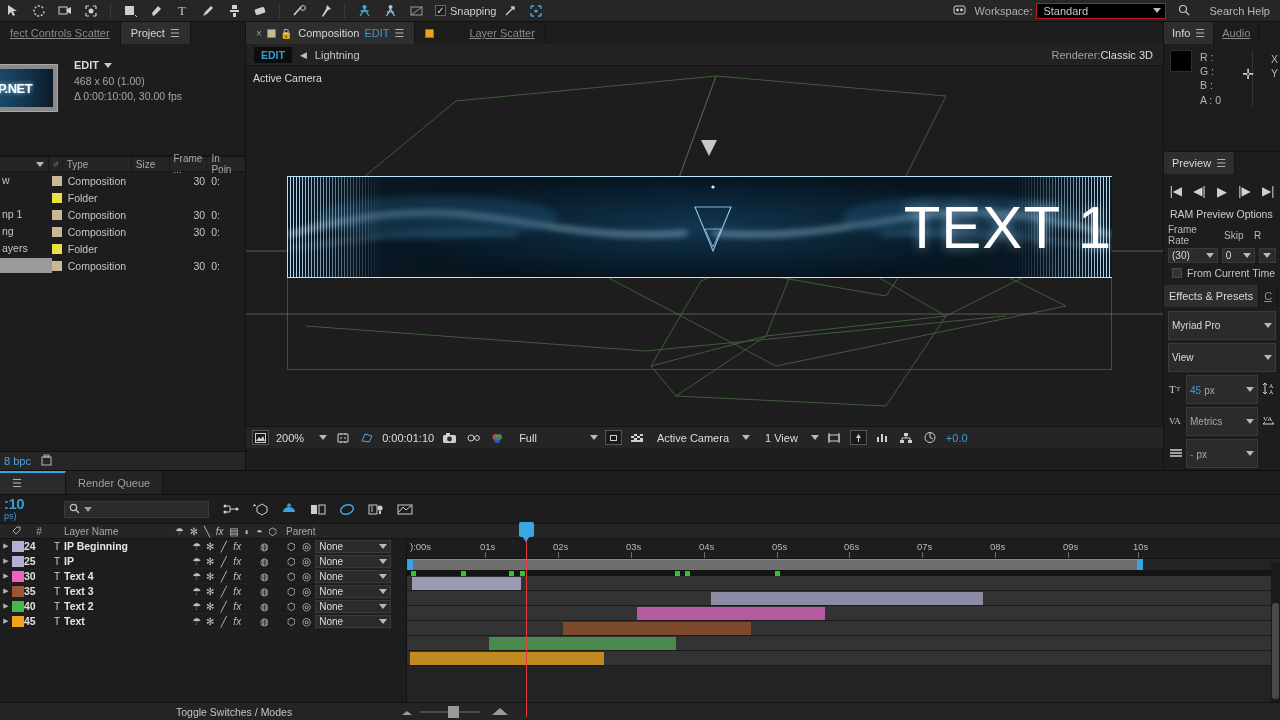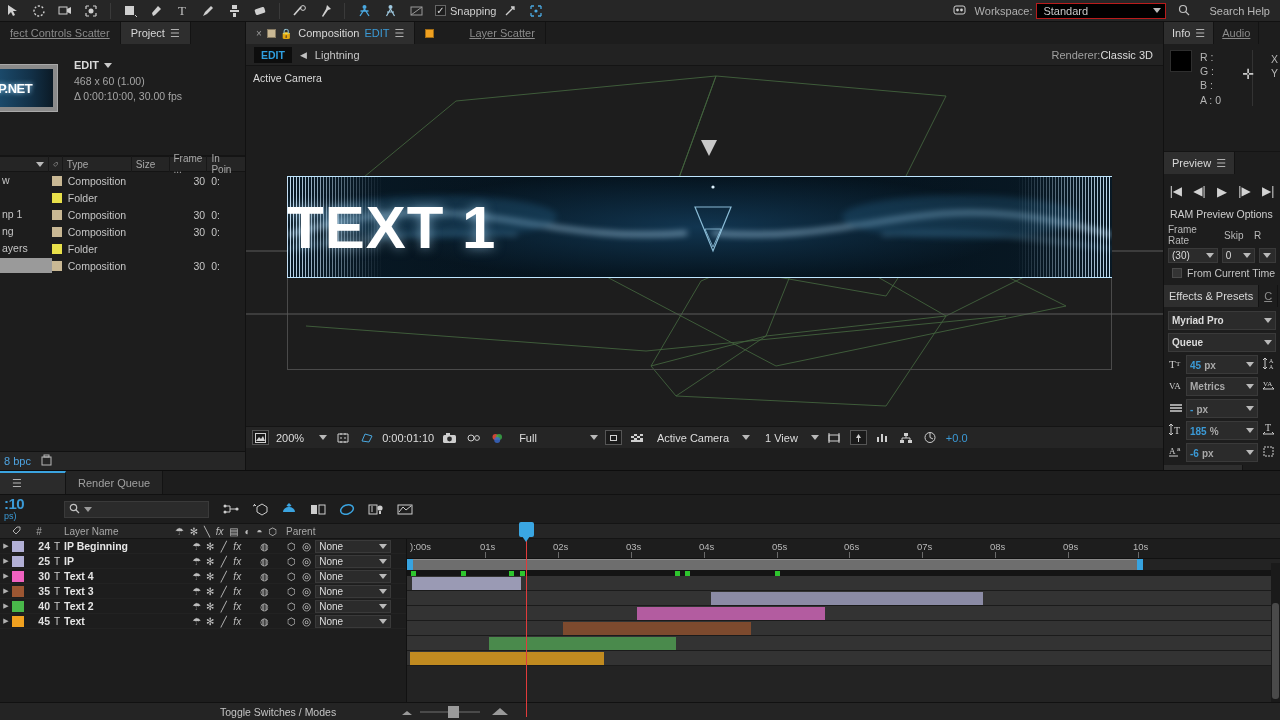--- a/index.html
+++ b/index.html
@@ -98,21 +98,21 @@
   .banner .bg { position:absolute; inset:0;
      background:
        radial-gradient(ellipse 55% 80% at 50% 50%, rgba(20,60,90,0.85), rgba(4,14,22,0.2) 70%),
        linear-gradient(90deg,#0a1c29 0%, #061520 30%, #04111a 50%, #061520 70%, #0a1c29 100%);}
   .wave { position:absolute; filter:blur(3px); opacity:.85; }
   .stripes-l, .stripes-r { position:absolute; top:0; bottom:0; width:96px; opacity:.95;
      background:repeating-linear-gradient(90deg,#cfeaff 0px,#cfeaff 1px,transparent 1px,transparent 3px); }
   .stripes-l { left:0; -webkit-mask-image:linear-gradient(90deg,#fff,transparent); mask-image:linear-gradient(90deg,#fff,transparent);}
   .stripes-r { right:0; -webkit-mask-image:linear-gradient(270deg,#fff,transparent); mask-image:linear-gradient(270deg,#fff,transparent);}
   .banner-text { position:absolute; left:0; right:0; top:50%; transform:translateY(-50%);
-     text-align:left; color:#ffffff; font-weight:bold; font-size:60px; letter-spacing:1px;
+     text-align:right; color:#ffffff; font-weight:normal; font-size:60px; letter-spacing:1px;
      font-family:"Liberation Sans",sans-serif; text-shadow:0 0 12px rgba(180,225,255,.55);}
 
   
   .rightcol { position:absolute; left:1163px; top:22px; width:117px; height:448px;
               background:#1d1d1d; border-left:1px solid #111; }
   .rtab { display:flex; height:22px; }
   .info-body { height:108px; padding:6px 0 0 6px; display:flex; border-bottom:1px solid #141414; position:relative;}
   .info-sw { width:22px;height:22px;background:#000; border:1px solid #2e2e2e; }
   .rgba { margin-left:8px; line-height:1.35; color:#b5b5b5; font-size:10.5px; }
   .xy { position:absolute; right:2px; top:8px; line-height:1.35; color:#b5b5b5; font-size:10.5px; text-align:left;}
@@ -123,21 +123,21 @@
   .transport span { font-size:12px; }
   .ramopt { padding:6px 0 3px 6px; color:#cfcfcf; font-size:10.5px; }
   .prow { display:flex; align-items:center; padding:1px 4px; gap:4px; font-size:10px; color:#b9b9b9;}
   .dd { display:flex; align-items:center; justify-content:space-between; background:#2b2b2b;
         border:1px solid #3a3a3a; height:15px; padding:0 3px; color:#dcdcdc; font-size:10px;}
   .fcheck { display:flex; align-items:center; gap:5px; padding:3px 0 0 8px; font-size:10.5px; color:#c4c4c4;}
   .sqbox { width:10px;height:10px;background:#343434;border:1px solid #4a4a4a; }
   .char-body { padding:4px 4px 0 4px; }
   .cline { display:flex; align-items:center; gap:3px; margin-bottom:3px; }
   .cfield { display:flex; align-items:center; justify-content:space-between; background:#2b2b2b;
-            border:1px solid #3a3a3a; height:19px; padding:0 3px; flex:1;font-weight:bold; }
+            border:1px solid #3a3a3a; height:29px; padding:0 3px; flex:1; }
   .cfield .v { color:#3b9ad6; font-size:10px; }
   .cfield .u { color:#a9a9a9; font-size:10px; }
   .cico { width:15px; text-align:center; color:#cfcfcf; font-size:11px; }
   .para-body { padding:4px 4px; }
   .align-row { display:flex; gap:2px; margin-bottom:6px; }
   .abtn { width:18px;height:16px; background:#272727; border:1px solid #333; display:flex;align-items:center;justify-content:center;}
   .abtn.on { background:#2e2e2e; border-color:#3d6d8d; }
   .pgrid { display:flex; flex-wrap:wrap; }
   .pcell { width:50%; display:flex; align-items:center; gap:3px; margin-bottom:3px; font-size:10px;}
   .pcell .v { color:#3b9ad6; }
@@ -159,21 +159,21 @@
   .tl-icons .i { color:#cdcdcd; font-size:13px; display:flex;align-items:center;}
   .tl-icons .i.blue { color:#3ba4e0; }
 
   .tl-colhead { height:16px; background:#252525; display:flex; align-items:center;
       border-top:1px solid #141414; border-bottom:1px solid #141414; color:#a8a8a8; font-size:10px;}
   .tl-body { display:flex; height:178px; }
   .tl-left { width:407px; background:#1d1d1d; border-right:1px solid #111; }
   .lrow { height:15px; display:flex; align-items:center; font-size:10.5px; color:#d2d2d2; border-bottom:1px solid #222;}
   .lrow .arr { width:12px; text-align:center; color:#b0b0b0; font-size:7px;}
   .lrow .csw { width:12px; height:11px; }
-  .lrow .num { width:26px; text-align:right; color:#e0e0e0; font-weight:bold; }
+  .lrow .num { width:26px; text-align:left; color:#e0e0e0; font-weight:bold; }
   .lrow .ticon { width:14px; text-align:center; color:#cfcfcf; font-size:10px;}
   .lrow .lname { flex:1; font-weight:bold; color:#e6e6e6; }
   .sw-group { display:flex; align-items:center; width:108px; color:#bdbdbd; }
   .sw-group .s { width:15px; text-align:center; font-size:10px; }
   .par-group { display:flex; align-items:center; width:108px; gap:4px; padding-left:4px;}
   .par-dd { display:flex; align-items:center; justify-content:space-between; background:#2b2b2b;
             border:1px solid #3a3a3a; height:13px; width:76px; padding:0 3px; color:#dedede; font-size:10px;}
   .tl-right { flex:1; position:relative; background:#232323; }
   .ruler { height:20px; position:relative; background:#1d1d1d; border-bottom:1px solid #111;}
   .rtick { position:absolute; top:2px; font-size:9.5px; color:#b9b9b9; }
@@ -184,21 +184,21 @@
   .kf { position:absolute; width:5px; height:5px; background:#2ec62e; top:1px; }
   .tracks { position:absolute; left:0; right:0; top:37px; bottom:0; }
   .track { height:15px; border-bottom:1px solid #1b1b1b; position:relative; background:#333; }
   .bar { position:absolute; top:1px; height:13px; }
   .playhead { position:absolute; top:0; bottom:0; width:1px; background:#e13b3b; z-index:9;}
   .phead-marker { position:absolute; top:0; width:15px; height:15px; background:#3aa6e2;
     border-radius:2px; z-index:10; display:flex; align-items:flex-end; justify-content:center;}
   .phead-marker:after{ content:""; position:absolute; bottom:-5px; left:3px; border-left:4px solid transparent;
     border-right:4px solid transparent; border-top:6px solid #3aa6e2;}
   .tl-foot { position:absolute; bottom:0; left:0; width:1280px; height:18px; background:#242424;
-      border-top:1px solid #111; display:flex; align-items:center;padding-left:44px; }
+      border-top:1px solid #111; display:flex; align-items:center; }
   .tl-foot .lbl { margin-left:176px; color:#c4c4c4; font-size:10.5px; }
   .zoomsl { position:absolute; left:400px; display:flex; align-items:center; gap:6px; }
   .sl-track { width:60px; height:2px; background:#4a4a4a; }
   .sl-knob { width:11px; height:12px; background:#9a9a9a; }
   .rscroll { position:absolute; right:0; top:24px; bottom:0; width:9px; background:#1a1a1a;}
   .rscroll-thumb { position:absolute; top:40px; left:1px; width:7px; height:96px; background:#4a4a4a; border-radius:3px;}
 </style>
 </head>
 <body>
 
@@ -682,21 +682,21 @@
 
     <div class="char-body">
       <div class="cline">
         <span class="cfield">
           <span style="color:#dcdcdc;font-size:10px">Myriad Pro</span>
           <span class="caret"></span>
         </span>
       </div>
       <div class="cline">
         <span class="cfield">
-          <span style="color:#dcdcdc;font-size:10px">Queue</span>
+          <span style="color:#dcdcdc;font-size:10px">View</span>
           <span class="caret"></span>
         </span>
       </div>
       <div class="cline">
         <span class="cico">
           <svg width="14" height="12" viewBox="0 0 14 12">
               <text x="0" y="10" font-size="11" fill="#cfcfcf" font-family="Liberation Serif,serif">T</text>
               <text x="7" y="8" font-size="7" fill="#cfcfcf" font-family="Liberation Serif,serif">T</text>
             </svg>
         </span>

